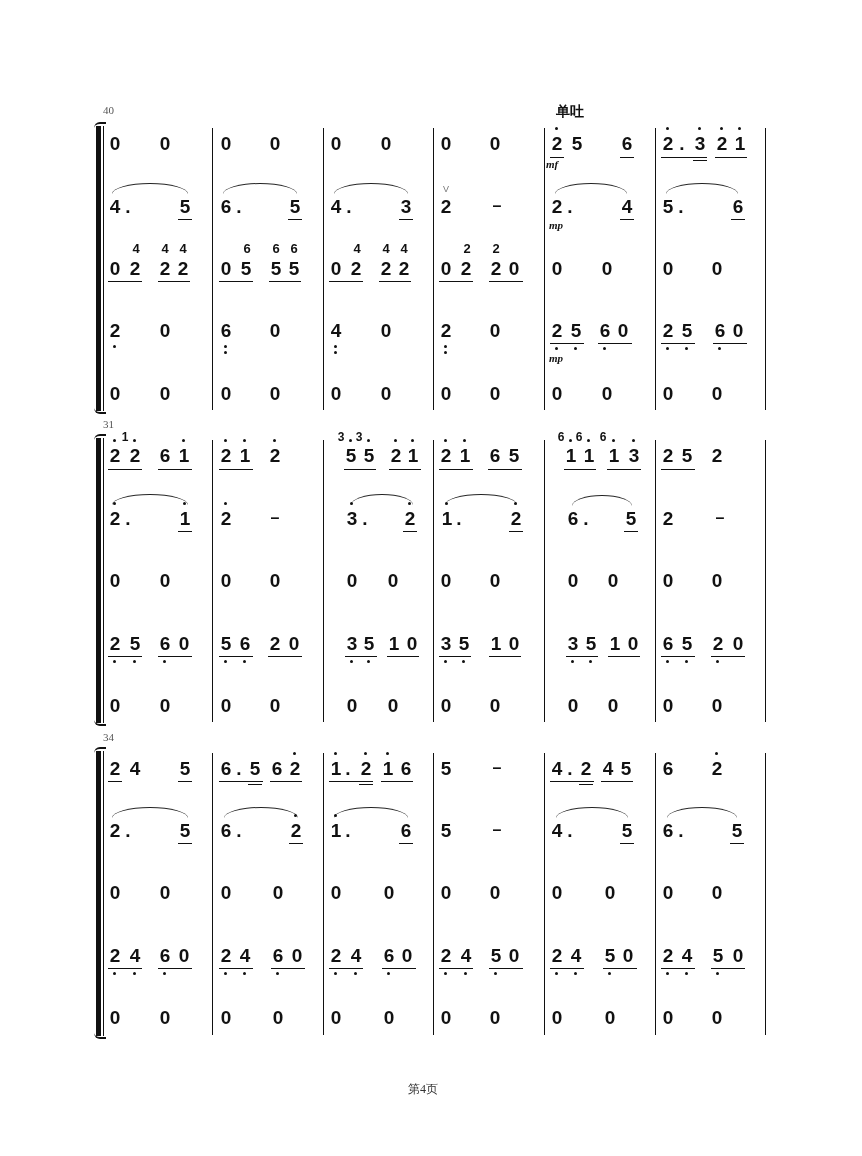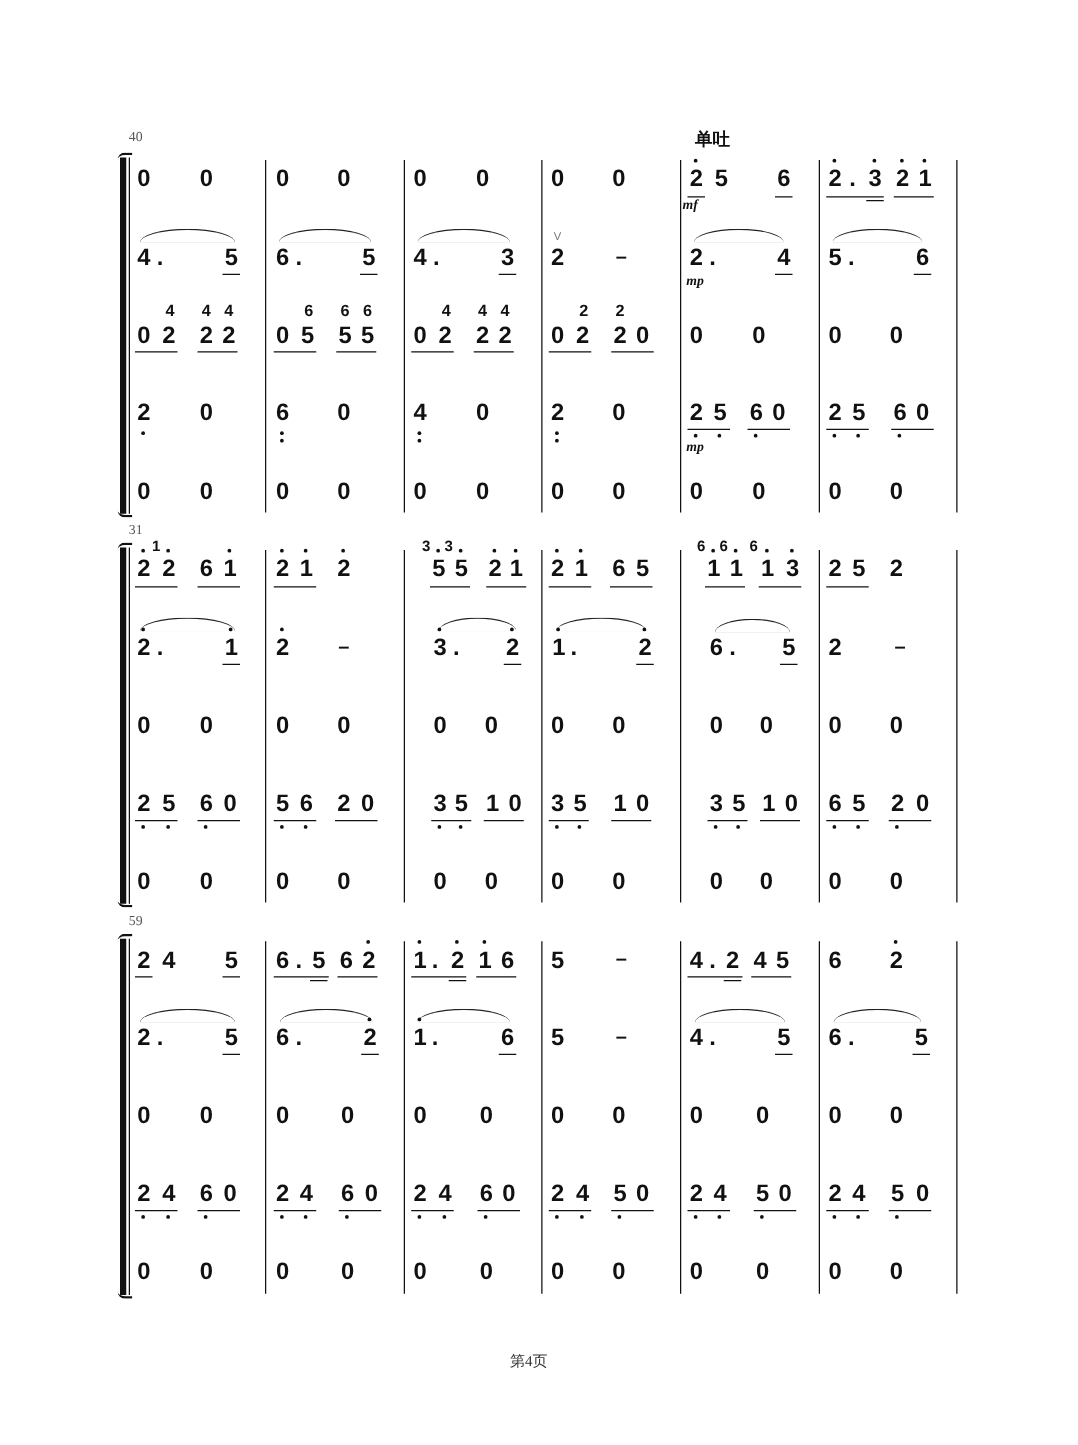--- a/index.html
+++ b/index.html
@@ -333,21 +333,21 @@
   <div class="note" style="left:386px;top:696px;">0</div>
   <div class="note" style="left:439px;top:696px;">0</div>
   <div class="note" style="left:488px;top:696px;">0</div>
   <div class="note" style="left:566px;top:696px;">0</div>
   <div class="note" style="left:606px;top:696px;">0</div>
   <div class="note" style="left:661px;top:696px;">0</div>
   <div class="note" style="left:710px;top:696px;">0</div>
 </div>
 
 <div class="system" style="top:0;">
-  <div class="sys-num" style="top:731px;">59</div>
+  <div class="sys-num" style="top:731px;">34</div>
   <div class="bracket-thick" style="top:751px;height:285px;"></div>
   <div class="bracket-thin" style="top:751px;height:285px;"></div>
   <div class="bracket-cap-top" style="top:747px;"></div>
   <div class="bracket-cap-bot" style="top:1033px;"></div>
   <div class="barline" style="left:212px;top:753px;height:282px;"></div>
   <div class="barline" style="left:323px;top:753px;height:282px;"></div>
   <div class="barline" style="left:433px;top:753px;height:282px;"></div>
   <div class="barline" style="left:544px;top:753px;height:282px;"></div>
   <div class="barline" style="left:655px;top:753px;height:282px;"></div>
   <div class="barline" style="left:765px;top:753px;height:282px;"></div>

